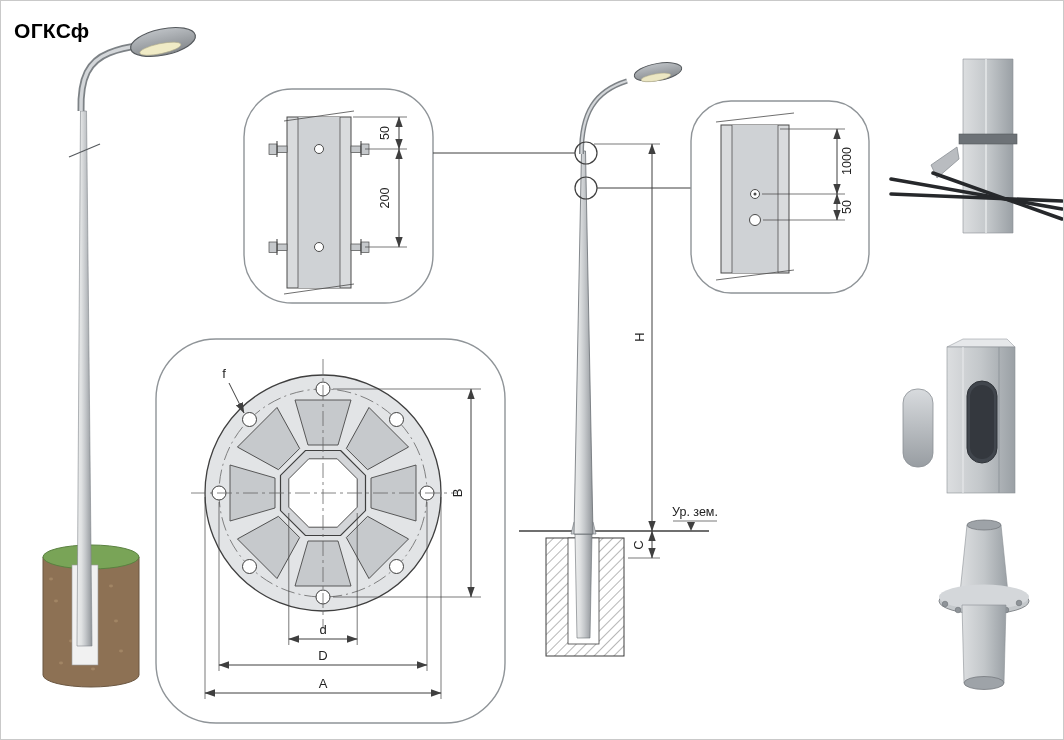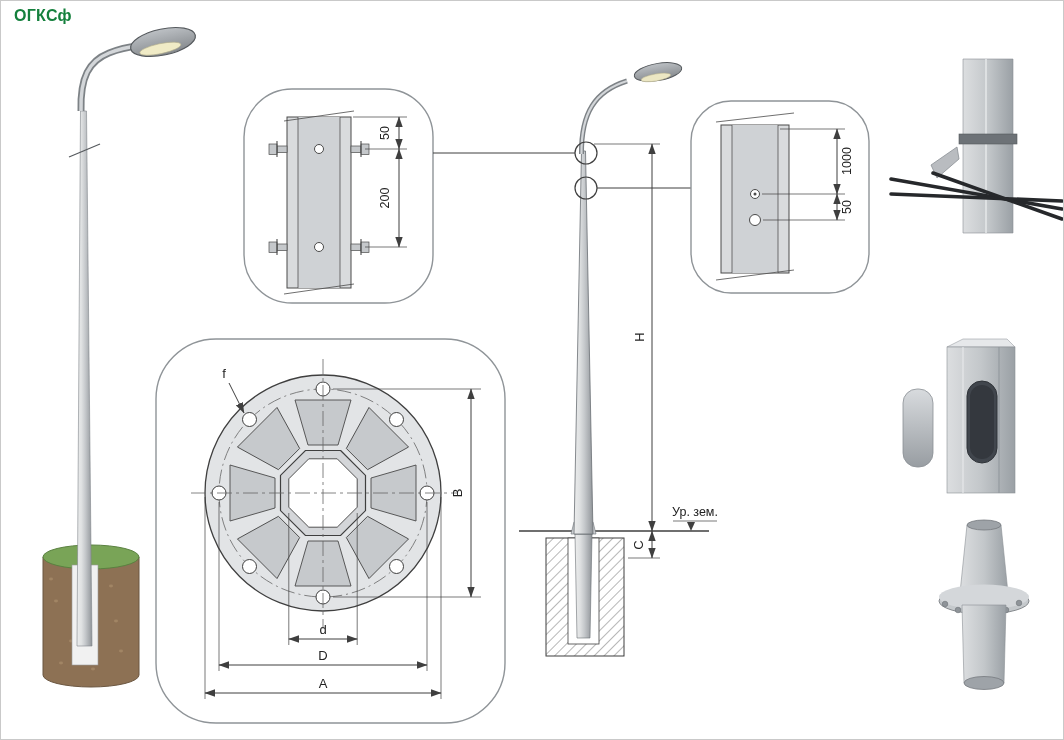--- a/index.html
+++ b/index.html
@@ -2,22 +2,22 @@
 <html><head>
 <meta charset="utf-8">
 <style>
   html,body{margin:0;padding:0;background:#ffffff;}
   #stage{
     position:relative;width:1062px;height:738px;background:#ffffff;
     border:1px solid #c9c9c9;overflow:hidden;
     font-family:"Liberation Sans",sans-serif;
   }
   #page-title{
-    position:absolute;left:13px;top:6px;font-size:16px;font-weight:700;
-    color:#15803d;letter-spacing:.3px;z-index:5;
+    position:absolute;left:13px;top:18px;font-size:21px;font-weight:700;
+    color:#000000;letter-spacing:.3px;z-index:5;
   }
   svg{position:absolute;left:0;top:0;}
   svg text{font-family:"Liberation Sans",sans-serif;fill:#222;}
   .dimtext{font-size:13px;}
   .smalltext{font-size:12.5px;}
   .dim{stroke:#3f3f3f;stroke-width:1;fill:none;}
   .ext{stroke:#3f3f3f;stroke-width:0.7;fill:none;}
   .outline{stroke:#3f3f3f;stroke-width:1.2;fill:none;}
   .callout{fill:#ffffff;stroke:#8f9498;stroke-width:1.4;}
   .leader{stroke:#3f3f3f;stroke-width:1;fill:none;}

